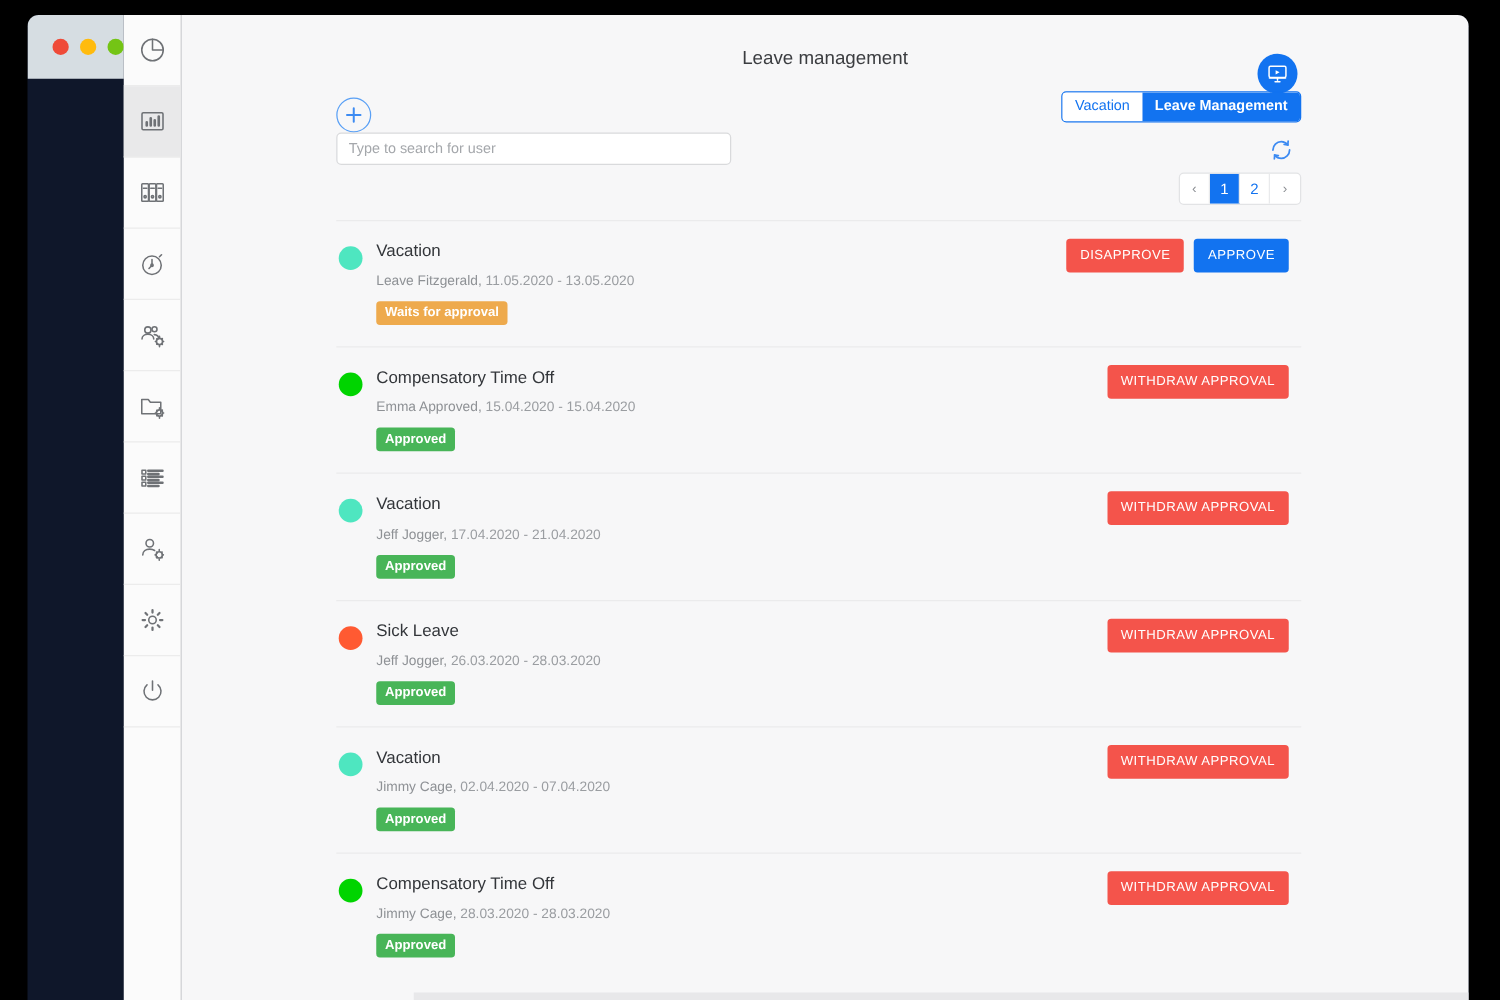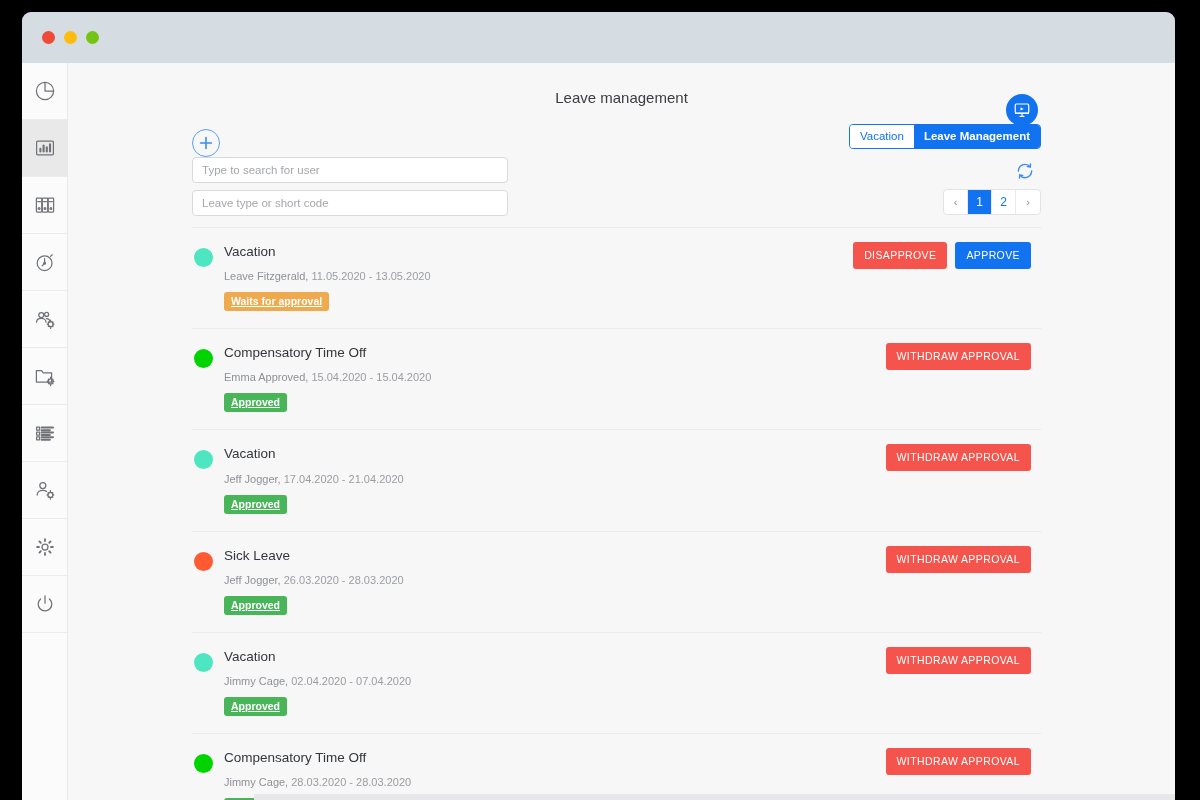--- a/index.html
+++ b/index.html
@@ -8,25 +8,25 @@
     background: #000000;
     font-family: "Liberation Sans", sans-serif;
     overflow: hidden;
   }
 
   
   .window {
     position: absolute;
     left: 22px; top: 12px;
     width: 1153px; height: 788px;
-    background: #a21caf;
+    background: #0f172a;
     border-radius: 9px 9px 0 0;
     overflow: hidden;
     display: flex;
-    flex-direction: column;
+    flex-direction: row;
   }
   .titlebar {
     height: 51px;
     background: #d6dde2;
     flex: 0 0 51px;
     display: flex;
     align-items: center;
     padding-left: 20px;
   }
   .dots { display: flex; gap: 9px; }
@@ -186,21 +186,20 @@
   .row-sub .nm { color: #8e9195; }
   .badge {
     display: inline-block;
     margin-left: 32px;
     margin-top: 10px;
     padding: 3px 7px 4px;
     border-radius: 3px;
     font-size: 10.5px;
     font-weight: bold;
     color: #fff;
-    text-decoration: underline;
   }
   .badge.wait { background: #eeaa4d; }
   .badge.approved { background: #48b558; }
 
   .row-actions {
     position: absolute;
     right: 10px; top: 14px;
     display: flex; gap: 8px;
   }
   .abtn {
@@ -357,21 +356,20 @@
         <div class="toolbar">
 
           <div class="add-btn">
             <svg width="16" height="16" viewBox="0 0 16 16" stroke="#3d8bf2" stroke-width="1.6" stroke-linecap="round">
               <path d="M8 2.6v10.8M2.6 8h10.8"></path>
             </svg>
           </div>
 
           <div class="filters">
             <input class="filter-input" type="text" placeholder="Type to search for user" style="">
-            <input class="filter-input" type="text" placeholder="Leave type or short code" style="">
           </div>
 
           <div class="seg" id="segmented">
               <div class="seg-btn">Vacation</div>
               <div class="seg-btn active">Leave Management</div>
             </div>
 
           <div class="refresh-btn">
             <svg width="20" height="20" viewBox="0 0 24 24" fill="none" stroke="#3d8bf2" stroke-width="1.7" stroke-linecap="round">
               <path d="M20 12a8 8 0 0 1-8 8 8 8 0 0 1-6.3-3.1"></path>

